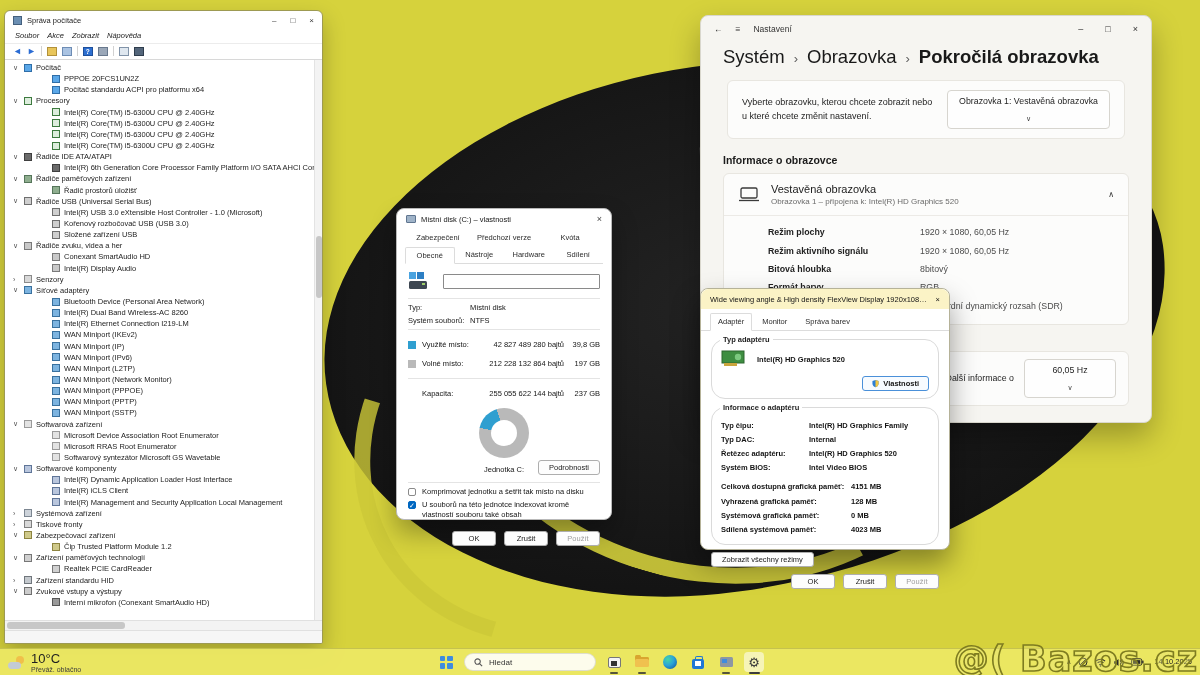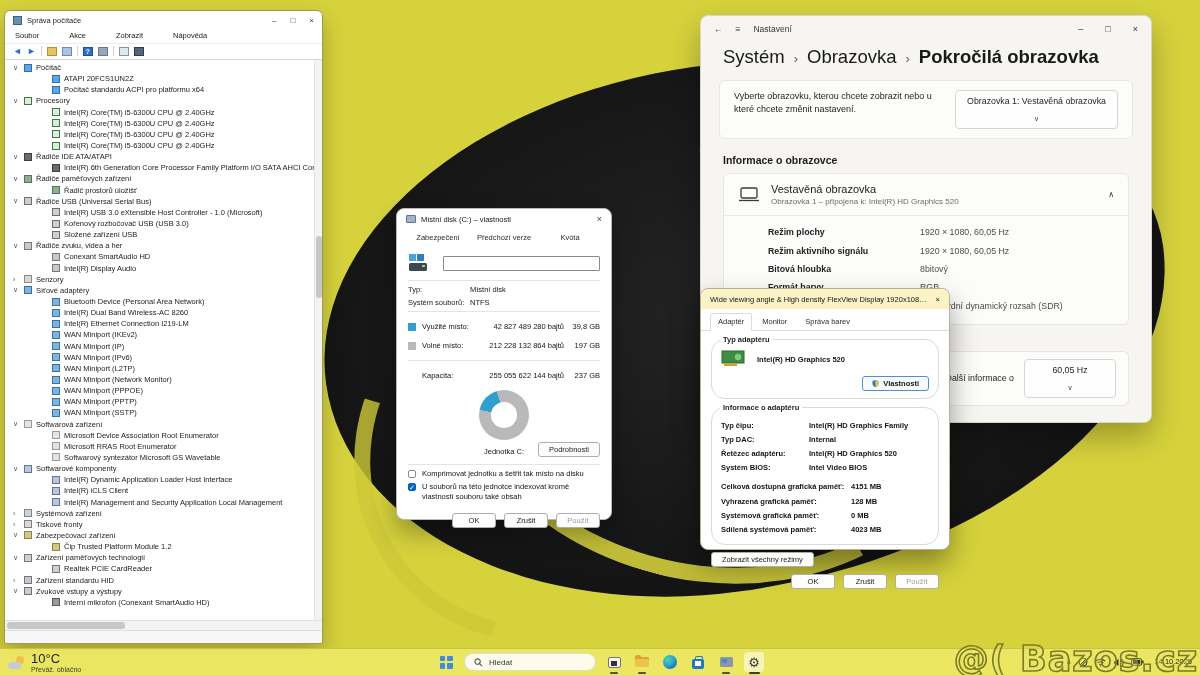--- a/index.html
+++ b/index.html
@@ -20,21 +20,21 @@
   .btn.disabled { color:#9f9f9f; }
   .hr { border-top:1px solid #e4e4e4; margin:4px 0; }
 
   
   .win-dm { position:absolute; left:4px; top:10px; width:319px; height:634px; background:#fff;
     border:1px solid #9d9a52; border-radius:6px 6px 2px 2px; box-shadow:0 10px 22px rgba(0,0,0,.25);
     display:flex; flex-direction:column; font-size:7.5px; color:#1c1c1c; z-index:10; }
   .dm-titlebar { height:18px; display:flex; align-items:center; gap:5px; padding:0 8px; flex:none; }
   .dm-appicon { width:9px; height:9px; background:#6b8fb3; border:1px solid #44607e; flex:none; }
   .dm-controls { margin-left:auto; display:flex; gap:14px; color:#3c3c3c; font-size:8px; }
-  .dm-menubar { display:flex; gap:30px; padding:2px 10px 3px; flex:none; }
+  .dm-menubar { display:flex; gap:8px; padding:2px 10px 3px; flex:none;font-style:italic; }
   .dm-toolbar { display:flex; align-items:center; gap:5px; padding:2px 8px 3px; border-top:1px solid #ececec; border-bottom:1px solid #d8d8d8; flex:none; }
   .tarrow { color:#2b6cd4; font-size:9px; line-height:1; }
   .tsep { width:1px; height:10px; background:#d2d2d2; }
   .tico { width:10px; height:9px; border:1px solid #8a8a8a; background:#e8e8e8; font-size:6.5px; line-height:8px; text-align:center; color:#fff; }
   .tico.folder { background:#e8c55a; border-color:#b2913a; }
   .tico.doc { background:#aac3e2; border-color:#6d8cb4; }
   .tico.help { background:#2d6fd0; border-color:#1d4f9b; font-weight:bold; }
   .tico.table { background:#9aa7b8; border-color:#68788d; }
   .tico.refresh { background:#dfe7ef; border-color:#8193a8; color:#3f5possible; }
   .tico.monitor { background:#53657a; border-color:#2e3c4c; }
@@ -106,21 +106,21 @@
 
   
   .win-settings { position:absolute; left:700px; top:15px; width:452px; height:408px; background:#f6f5f1;
     border:1px solid #d9d7cd; border-radius:8px; box-shadow:0 14px 30px rgba(0,0,0,.28); color:#1b1b1b; z-index:15; }
   .st-titlebar { height:26px; display:flex; align-items:center; gap:13px; padding:0 13px; font-size:8.5px; color:#333; }
   .st-controls { margin-left:auto; display:flex; gap:22px; font-size:9px; color:#333; }
   .st-crumbs { display:flex; align-items:center; gap:9px; padding:4px 22px 12px; font-size:18.5px; color:#191919; }
   .crumb-sep { color:#5f5f5f; font-size:13px; padding-top:2px; }
   .crumb.last { font-weight:700; }
   .card { background:#fcfcfb; border:1px solid #e8e6e0; border-radius:6px; }
-  .sel-card { margin:0 18px; display:flex; align-items:flex-start; gap:12px; padding:9px 14px; font-size:9px; color:#242424; }
+  .sel-card { margin:0 26px; display:flex; align-items:center; gap:12px; padding:9px 14px; font-size:9px; color:#242424; }
   .sel-card .txt { flex:1; line-height:1.45; }
   .dd { background:#fefefe; border:1px solid #d7d5cf; border-radius:4px; padding:5px 11px; display:flex; align-items:center; gap:9px; font-size:8.8px; white-space:nowrap;flex-direction:column; }
   .dd .chev { font-size:7px; color:#444; }
   .section-h { margin:15px 22px 7px; font-weight:700; font-size:10.5px; }
   .di-card { margin:0 22px; }
   .di-head { display:flex; align-items:center; gap:11px; padding:9px 14px; }
   .di-tt { font-size:11px; }
   .di-sub { font-size:8px; color:#6b6b6b; margin-top:2px; }
   .di-chev { margin-left:auto; font-size:8px; color:#333; }
   .di-rows { border-top:1px solid #eceae6; padding:7px 14px 9px 44px; }
@@ -234,21 +234,21 @@
 
           <div class="tree-row lv0">
             <span class="expand">∨</span>
             <span class="ticon ic-computer"></span>
             <span class="tlabel">Počítač</span>
           </div>
 
           <div class="tree-row lv1">
             <span class="expand"></span>
             <span class="ticon ic-computer"></span>
-            <span class="tlabel">ATAPI 20FCS1UN2Z</span>
+            <span class="tlabel">PPPOE 20FCS1UN2Z</span>
           </div>
 
           <div class="tree-row lv1">
             <span class="expand"></span>
             <span class="ticon ic-computer"></span>
             <span class="tlabel">Počítač standardu ACPI pro platformu x64</span>
           </div>
 
           <div class="tree-row lv0">
             <span class="expand">∨</span>
@@ -542,20 +542,27 @@
       <span class="pd-appicon"></span>
       <span>Místní disk (C:) – vlastnosti</span>
       <span class="pd-close">×</span>
     </div>
     <div class="pd-tabs">
       <div class="pd-tabrow">
 
       <span class="pd-tab">Zabezpečení</span>
           <span class="pd-tab">Předchozí verze</span>
           <span class="pd-tab">Kvóta</span>
+        </div>
+      <div class="pd-tabrow pd-tabrow2">
+
+      <span class="pd-tab active">Obecné</span>
+          <span class="pd-tab">Nástroje</span>
+          <span class="pd-tab">Hardware</span>
+          <span class="pd-tab">Sdílení</span>
         </div>
     </div>
     <div class="pd-body">
       <div class="pd-iconrow">
         <svg width="26" height="20" viewBox="0 0 26 20">
           <rect x="1" y="1" width="7" height="7" fill="#4aa3e0"></rect>
           <rect x="9" y="1" width="7" height="7" fill="#2d7fc4"></rect>
           <rect x="1" y="10" width="18" height="8" rx="1.5" fill="#3d4752"></rect>
           <rect x="14" y="12" width="3" height="2" fill="#9fd06a"></rect>
         </svg>

